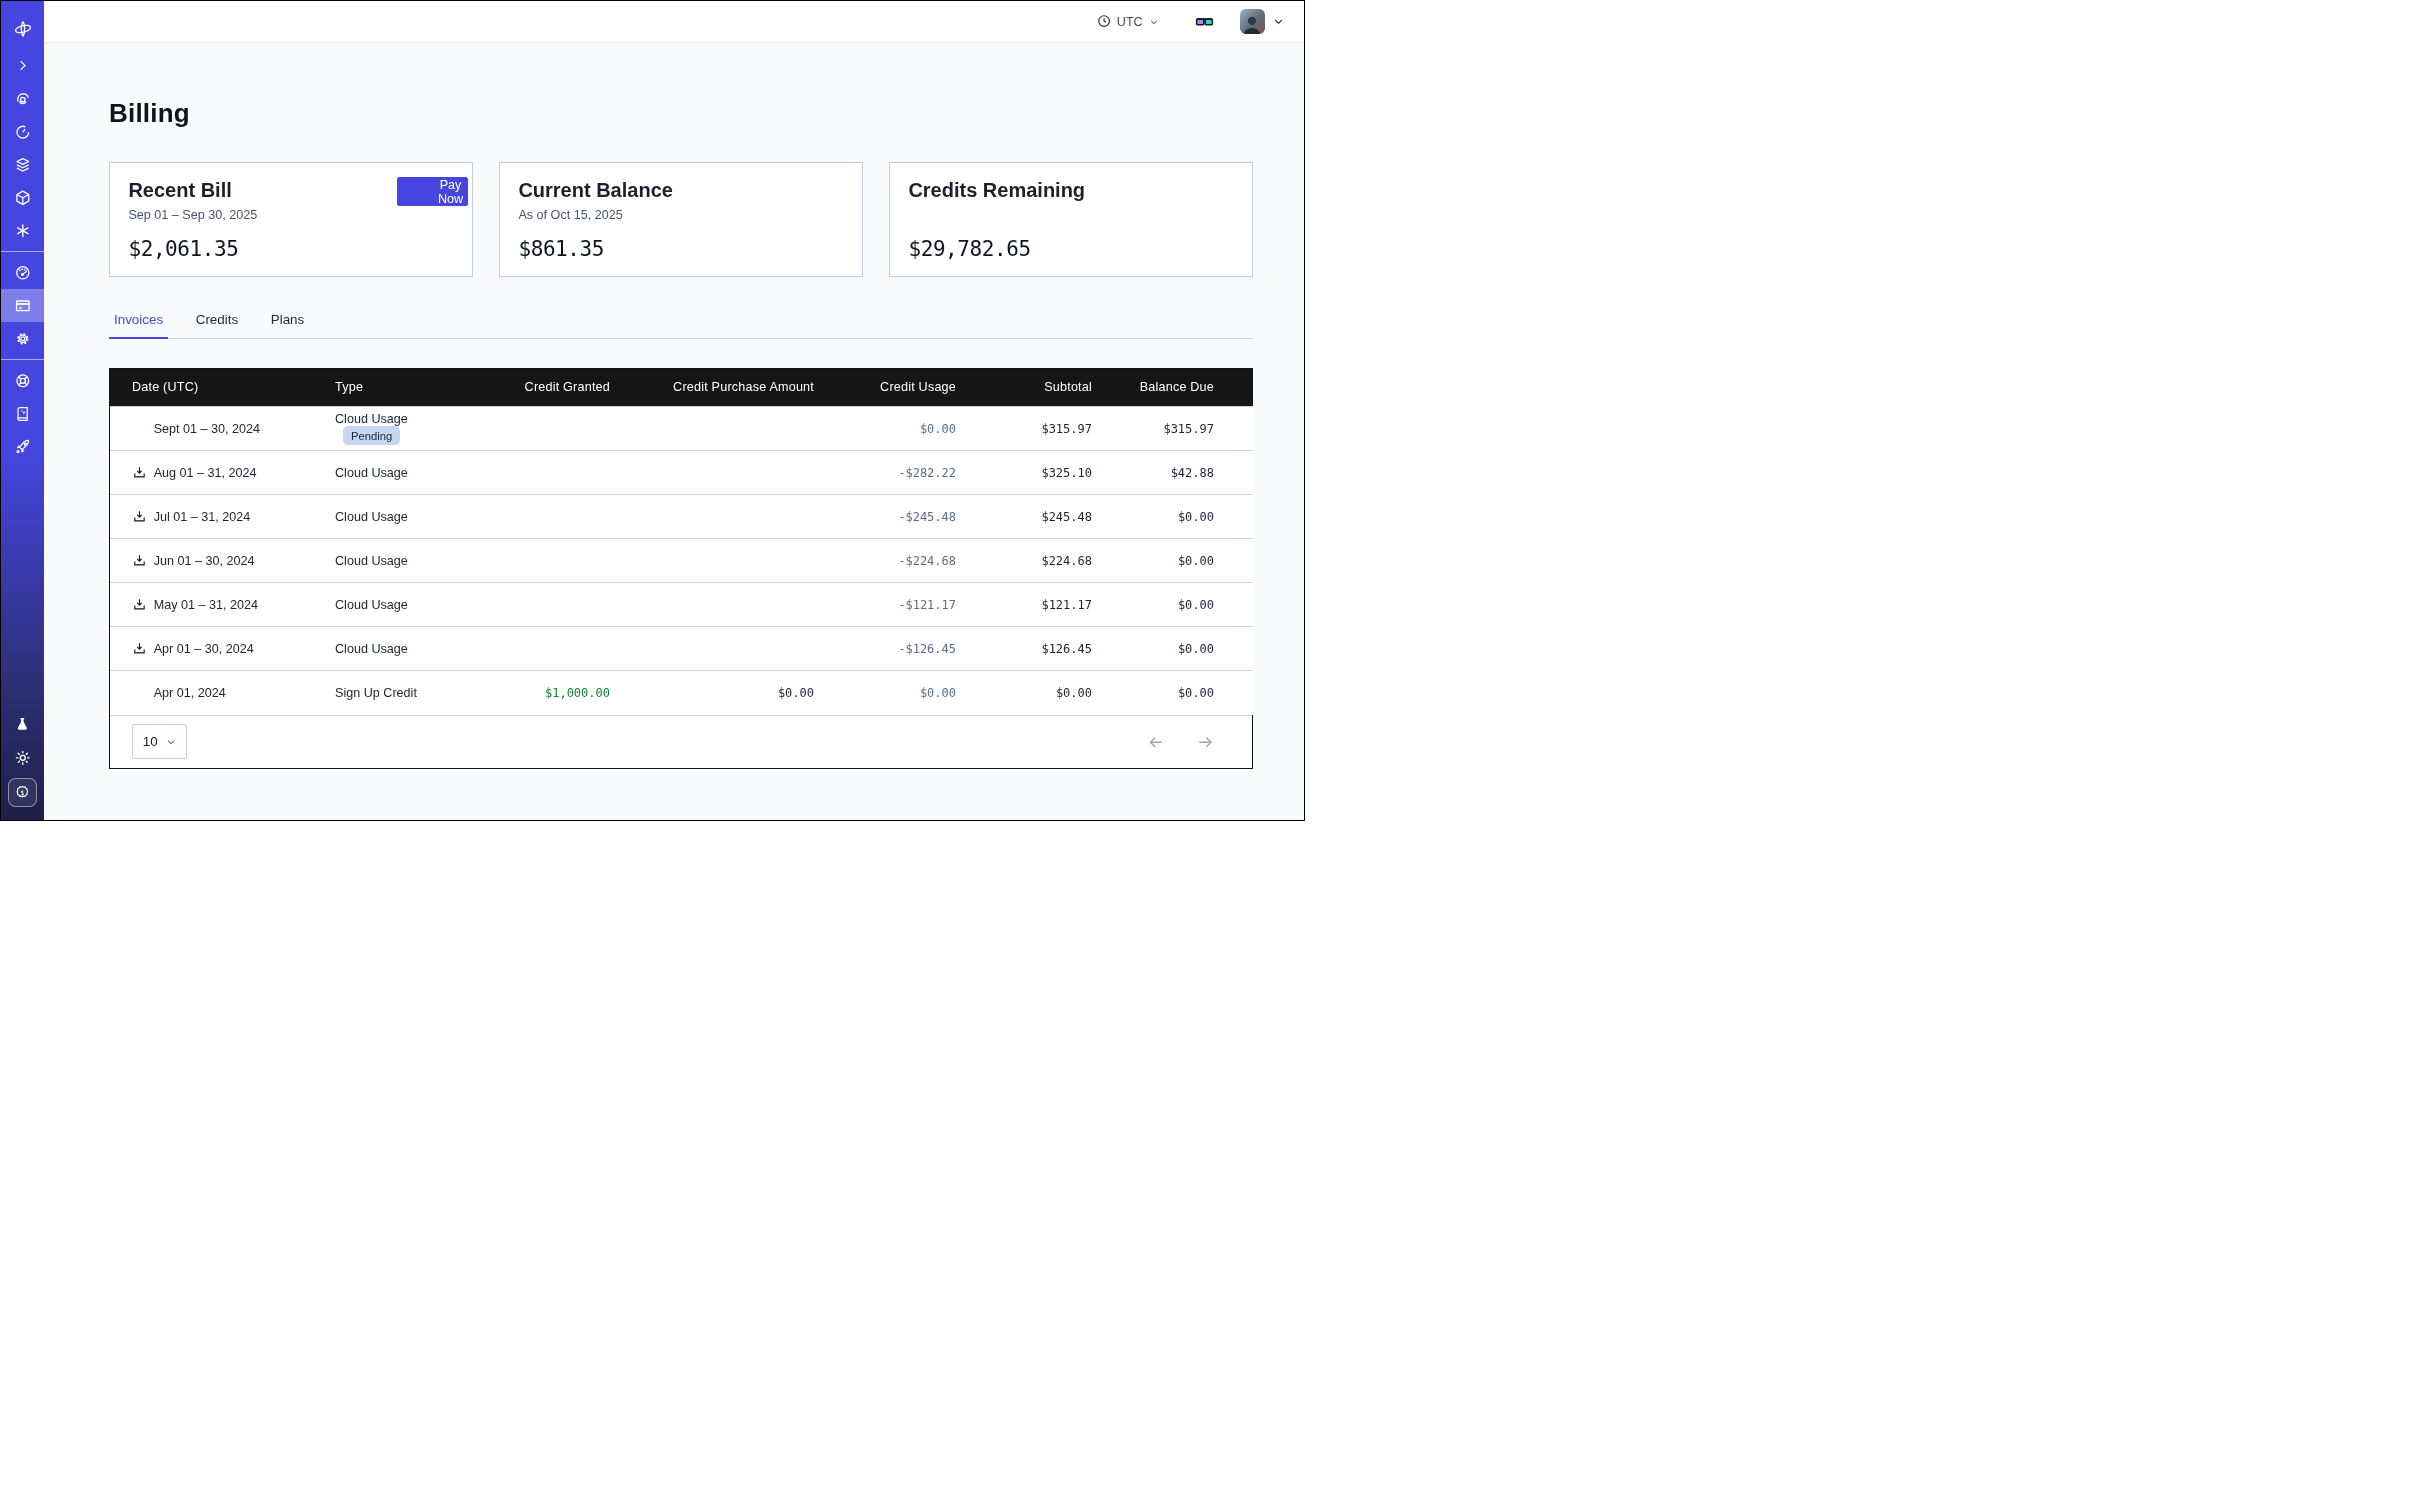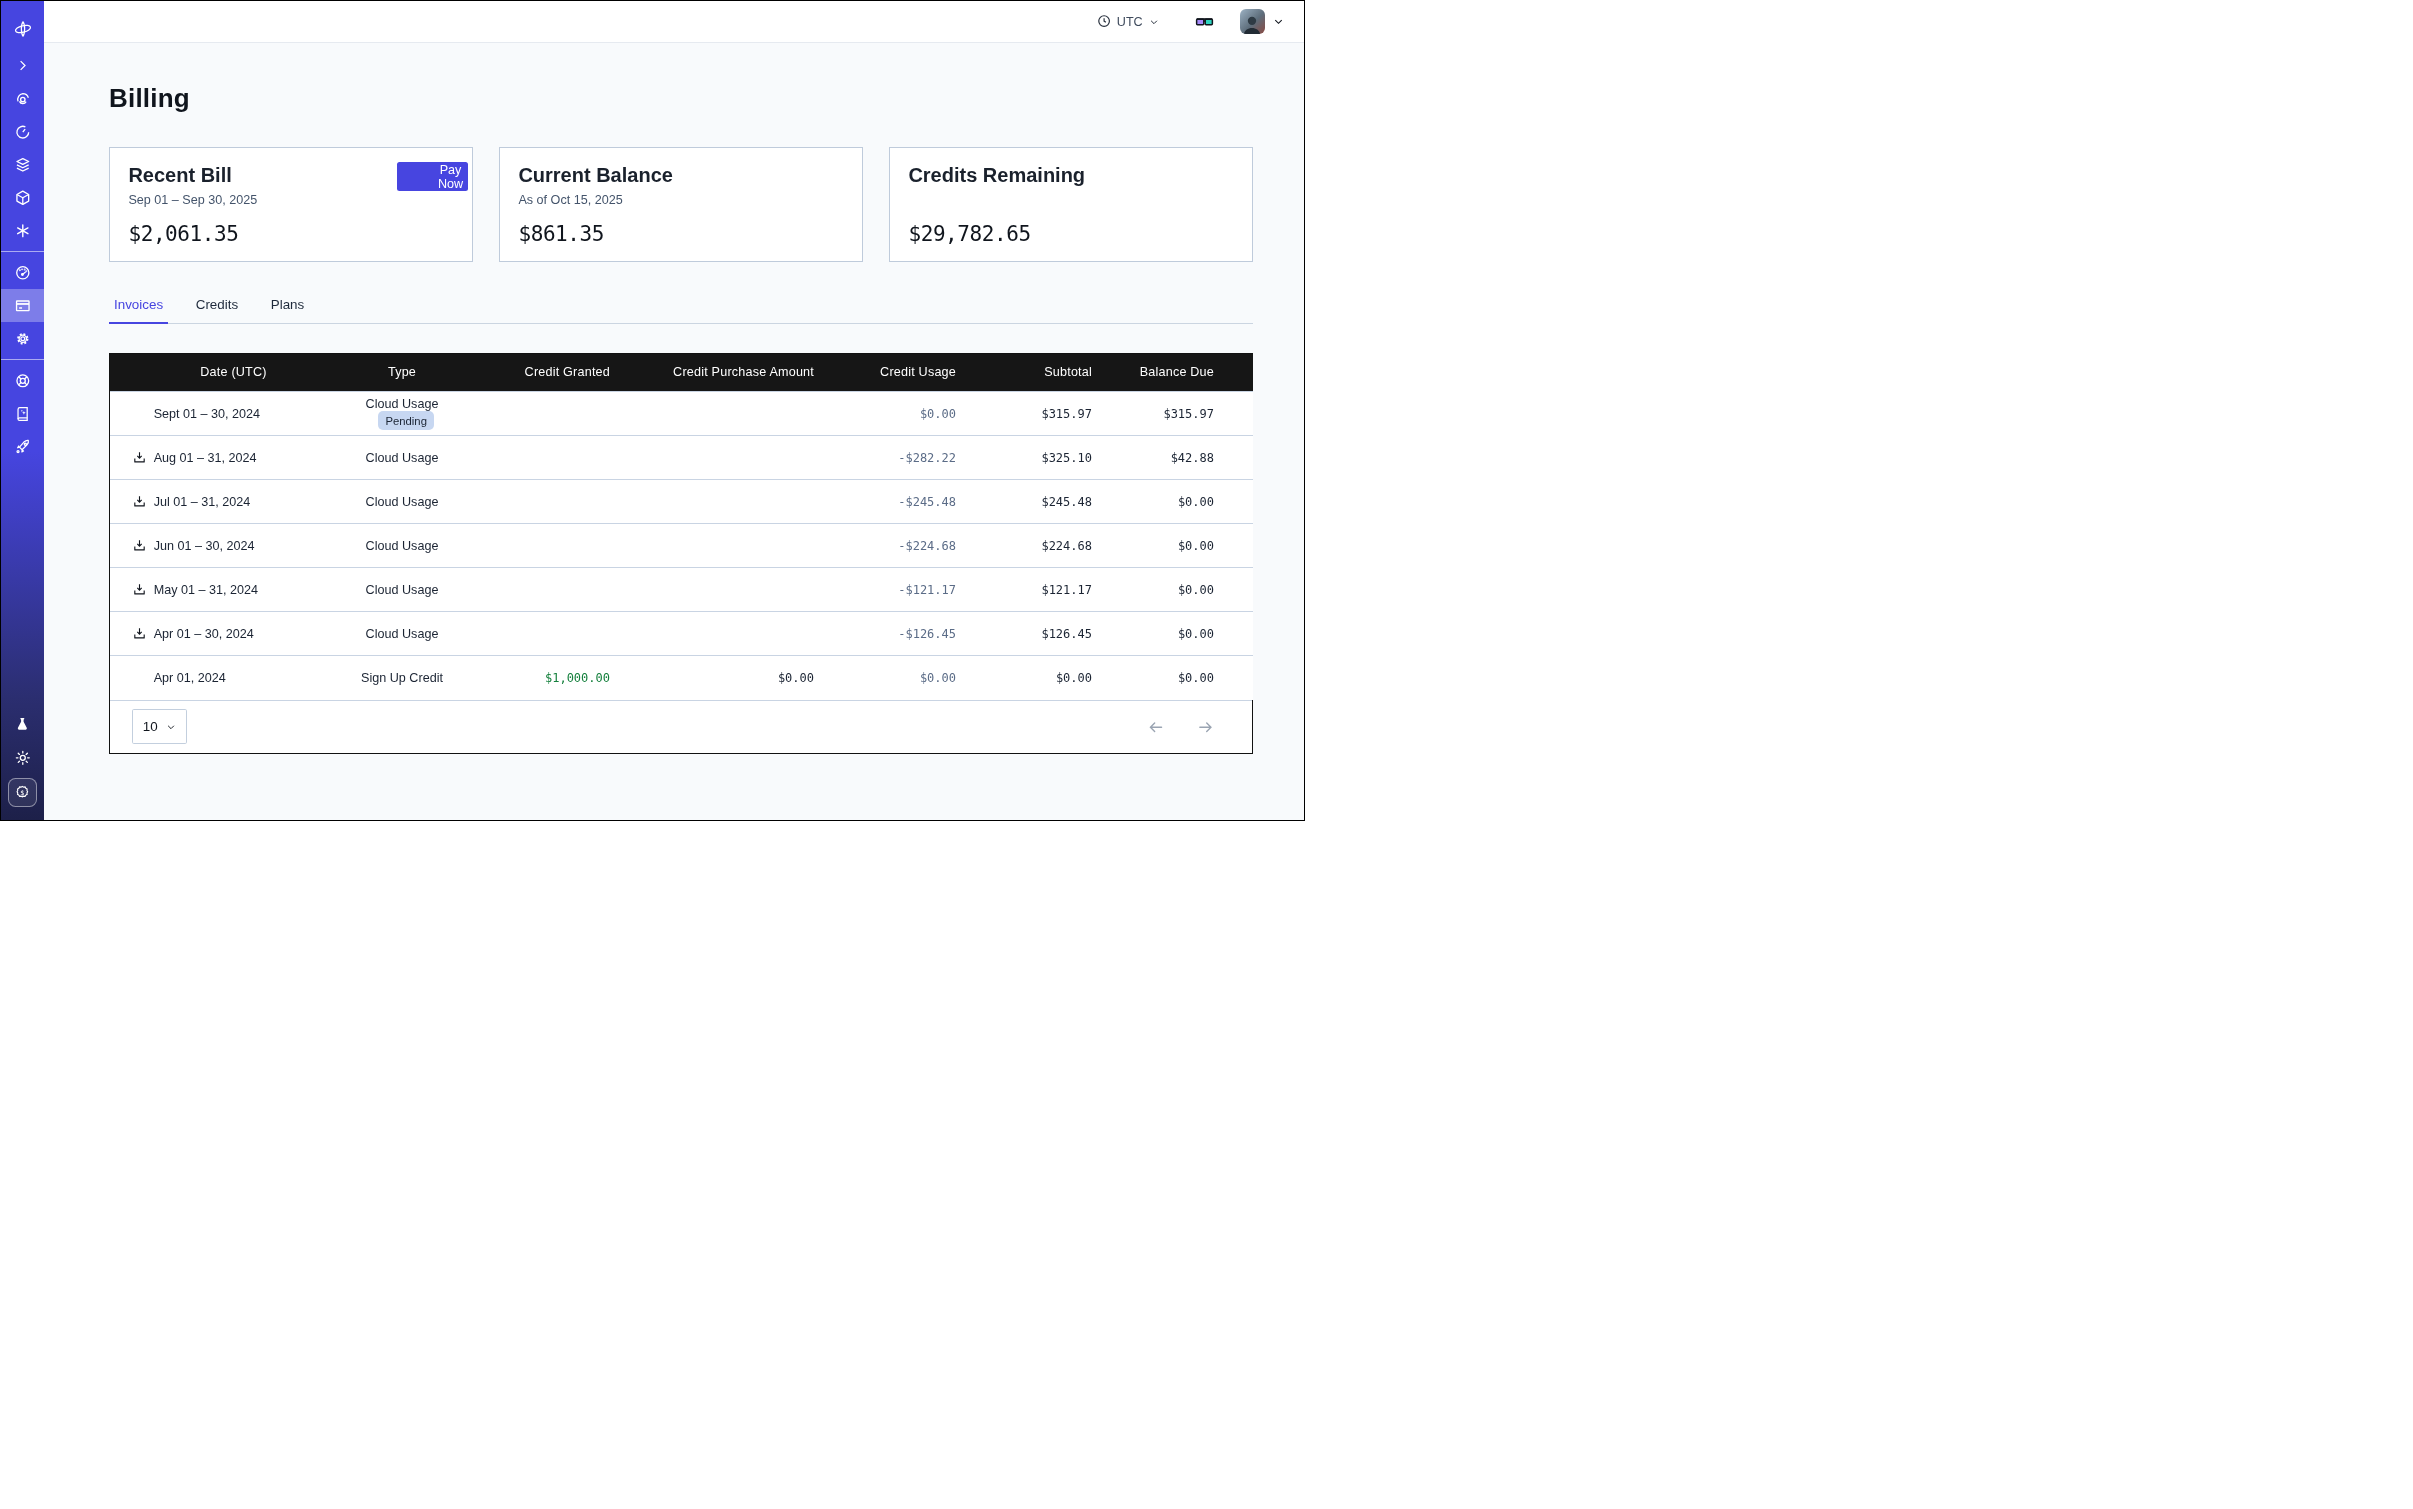--- a/index.html
+++ b/index.html
@@ -27,21 +27,21 @@
   .topbar { height:42px; flex:0 0 42px; background:#fff; border-bottom:0.8px solid #e6eaf0;
     display:flex; align-items:center; justify-content:flex-end; padding-right:20px; }
   .tz { display:flex; align-items:center; gap:5.9px; color:#3e4a5c; font-size:12.6px; cursor:pointer; }
   .goggles { margin-left:35px; cursor:pointer; display:flex; }
   .avatar { margin-left:25px; width:25px; height:25px; border-radius:5.9px; overflow:hidden;
     background:linear-gradient(135deg,#9db2c4 0%,#5d6d7b 55%,#8a4a42 100%); position:relative; cursor:pointer; }
   .avatar svg { position:absolute; bottom:-1.7px; left:2.5px; }
   .user-chevron { margin-left:8.4px; display:flex; cursor:pointer; }
 
   .content { flex:1; background:#f8fafc; padding:0 51px 0 65px; overflow:hidden; }
-  h1.page-title { margin-top:40px; font-size:26px; font-weight:700; color:#10151d; letter-spacing:0.2px; }
+  h1.page-title { margin-top:55px; font-size:26px; font-weight:700; color:#10151d; letter-spacing:0.2px; }
 
   
   .cards { margin-top:33px; display:grid; grid-template-columns:1fr 1fr 1fr; gap:26px; }
   .card { background:#fff; border:0.8px solid #bfcbdb; height:115px; padding:16px 18.4px 15px;
     display:flex; flex-direction:column; position:relative; }
   .card-title { font-size:20px; font-weight:700; color:#1a212c; }
   .card-sub { font-size:12.6px; color:#44546b; margin-top:5.9px; }
   .card-amount { margin-top:auto; font-family:"DejaVu Sans Mono","Liberation Mono",monospace;
     font-size:21px; color:#10151d; letter-spacing:-0.4px; }
   .pay-btn { position:absolute; top:14.2px; right:4px; width:71px; height:29px; background:#4745e0;
@@ -50,21 +50,21 @@
   
   .tabs { margin-top:35px; display:flex; gap:22.6px; border-bottom:0.8px solid #cbd5e1; }
   .tab { padding:0 5px 10px; font-size:13.4px; color:#1e293b; cursor:pointer; margin-bottom:-0.8px; }
   .tab.active { color:#4745e0; border-bottom:2.5px solid #4745e0; }
 
   
   .table-wrap { margin-top:28.5px; border:1.3px solid #121212; background:#fff; }
   table { border-collapse:collapse; table-layout:fixed; width:100%; }
   thead th { background:#161616; color:#fff; font-weight:400; font-size:12.6px; height:38px;
     letter-spacing:0.2px; }
-  th.l, td.l { text-align:center; }
+  th.l, td.l { text-align:left; }
   th.r, td.r { text-align:right; }
   th.date, td.date { padding-left:22px; }
   th.last, td.last { padding-right:39px; }
   tbody td { height:44px; border-top:0.8px solid #c9d4e3; font-size:12.6px; color:#1b2433; background:#fff; }
   thead th { border-top:none; }
   td.mono { font-family:"DejaVu Sans Mono","Liberation Mono",monospace; font-size:12px; }
   td.usage { color:#5b6c87; }
   td.green { color:#15803d; }
   .date-flex { display:flex; align-items:center; gap:6.7px; }
   .dl-slot { width:15px; height:15px; flex:0 0 15px; display:flex; align-items:center; cursor:pointer; }

